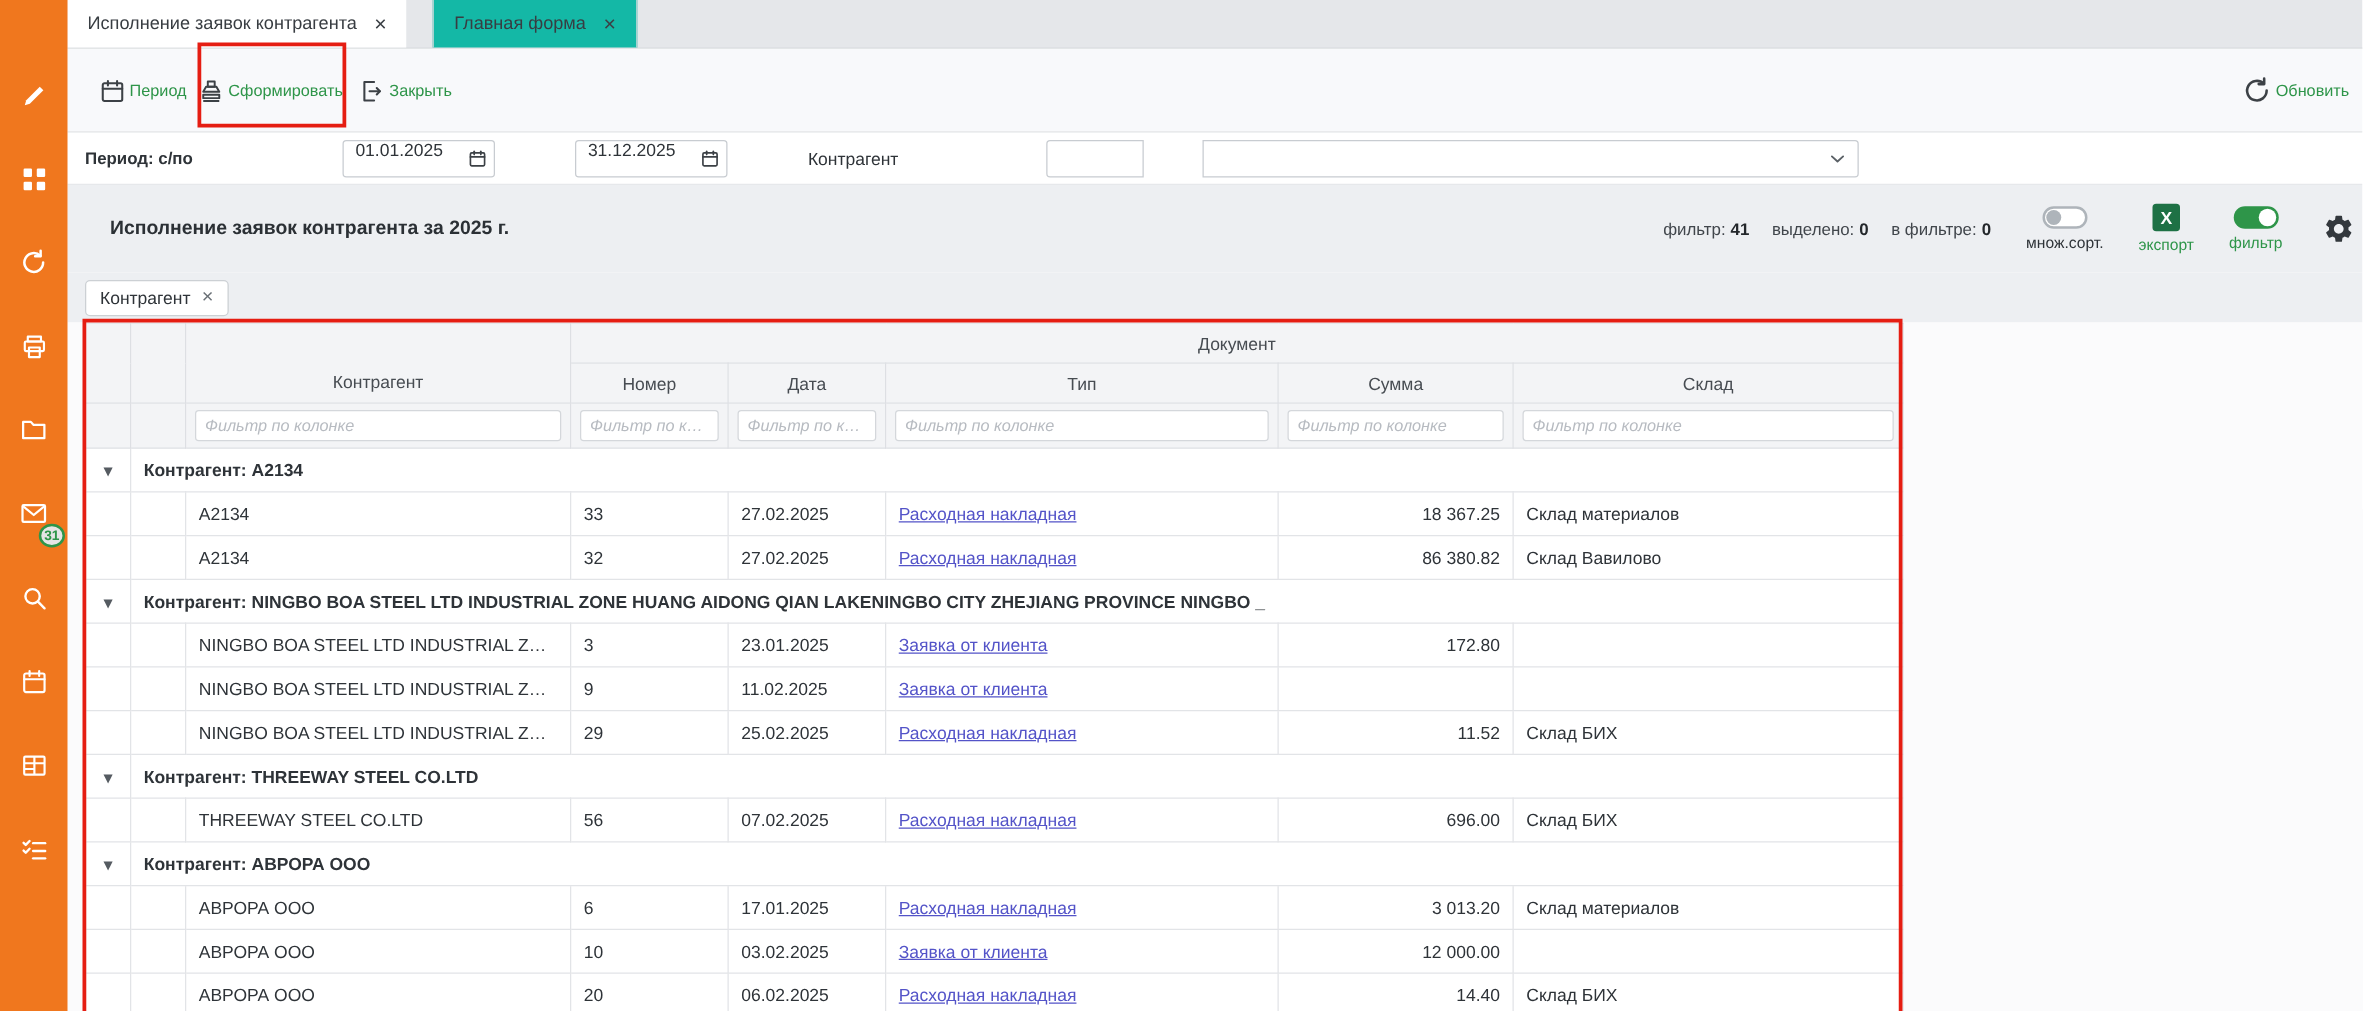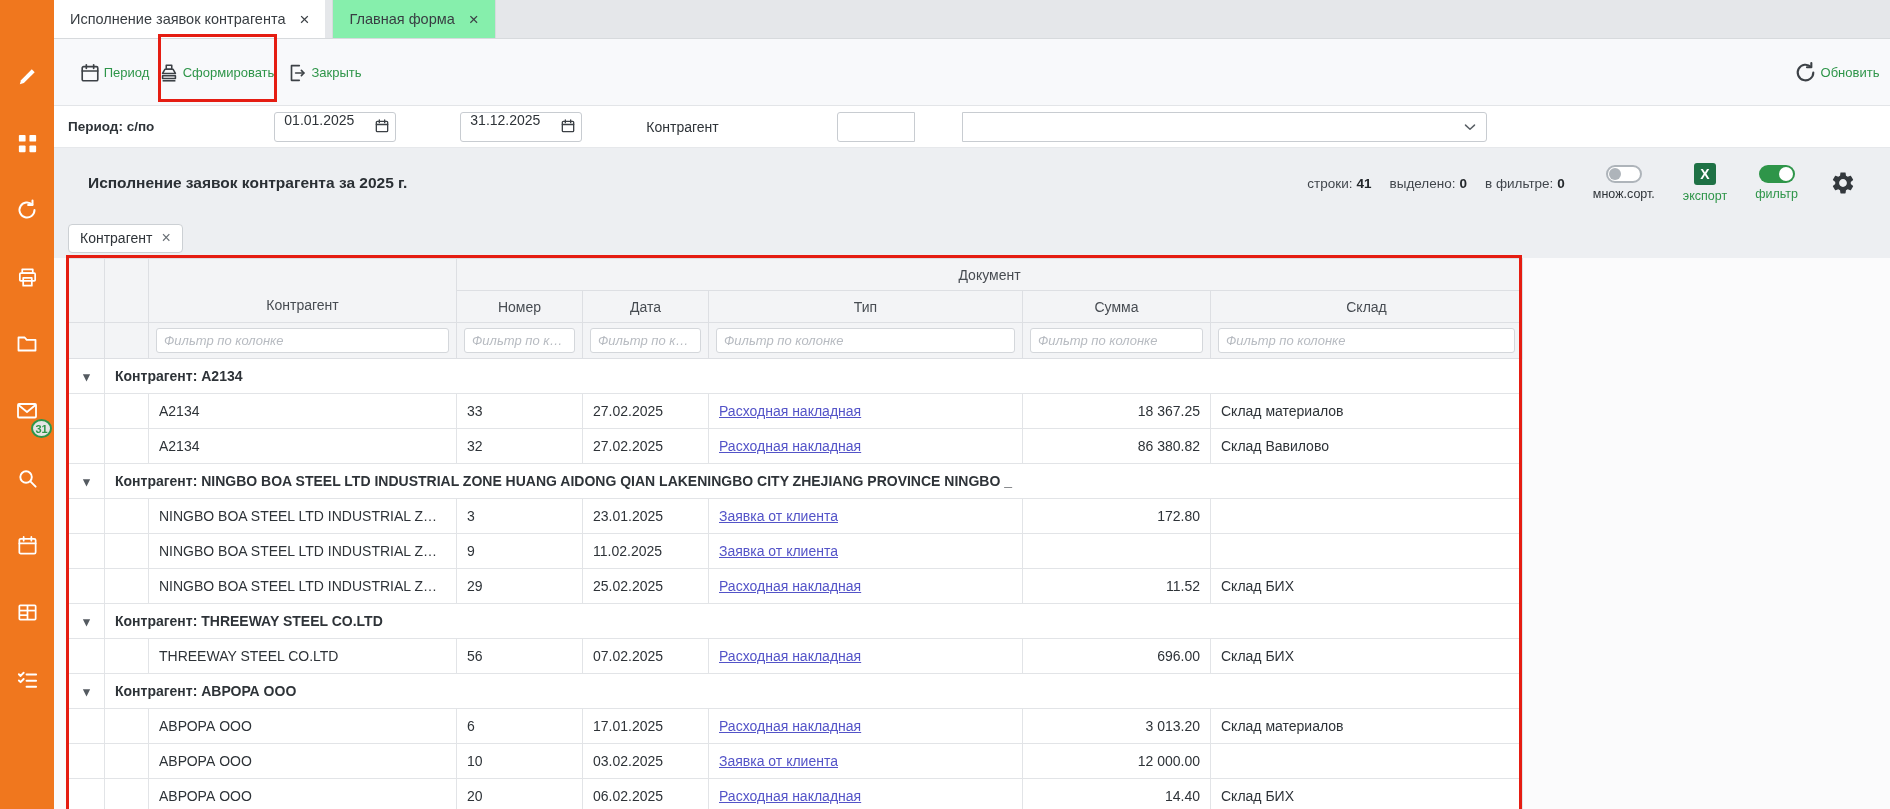--- a/index.html
+++ b/index.html
@@ -21,21 +21,21 @@
            display:flex; align-items:center; justify-content:center; }
 
   
   .main { position:absolute; left:54px; top:0; width:1836px; height:809px; }
 
   .tabbar { height:39px; background:#e5e7ea; display:flex; align-items:stretch;
             border-bottom:1px solid #d7dadd; }
   .tab { display:flex; align-items:center; padding:0 16px; gap:14px;
          font-size:14.5px; color:#383d42; cursor:pointer; white-space:nowrap; }
   .tab.active { background:#fff; }
-  .tab.inactive { background:#86efac; margin-left:7px;
+  .tab.inactive { background:#14b8a6; margin-left:21px;
                   border-left:1px solid #d7dadd; border-right:1px solid #d7dadd;justify-content:center; }
   .tab-close { color:#3c4146; font-size:17px; line-height:1; }
 
   .toolbar { position:relative; height:67px; background:#f8f9fb;
              border-bottom:1px solid #e3e5e8; }
   .tool-btn { position:absolute; top:5px; height:57px; display:flex;
               flex-direction:row; align-items:center; justify-content:center;
               gap:3px; cursor:pointer; }
   .tool-btn .tlbl { font-size:13px; color:var(--green); white-space:nowrap; }
   #btn-period   { left:24px;  width:72px; }
@@ -55,21 +55,21 @@
   .cal-ico { position:absolute; right:6px; top:7px; pointer-events:none; }
   .code-input { margin-left:70px; width:78px; height:30px;
                 border:1px solid #c8ccd1; border-radius:3px 0 0 3px;
                 padding:0 8px; font-size:14px; font-family:inherit; }
   .combo { position:relative; width:525px; height:30px; margin-left:-1px;
            border:1px solid #c8ccd1; border-radius:0 3px 3px 0; background:#fff;
            cursor:pointer; }
   .combo .chev { position:absolute; right:7px; top:5px; }
 
   .titlebar { height:70px; background:#edeff2; display:flex; align-items:center;
-              padding:0 34px 0 34px; }
+              padding:0 6px 0 34px; }
   .page-title { font-size:15.5px; font-weight:bold; color:#2b3035; }
   .tb-right { margin-left:auto; display:flex; align-items:center; gap:28px; }
   .stats { display:flex; align-items:center; gap:18px; }
   .stat { font-size:13.5px; color:#41464c; white-space:nowrap; }
   .stat b { color:#23272b; margin-left:4px; }
   .ctl { display:flex; flex-direction:column; align-items:center; gap:4px;
          cursor:pointer; }
   .clbl { font-size:12.5px; white-space:nowrap; }
   .clbl.dark  { color:#2e3338; }
   .clbl.green { color:var(--green); }
@@ -290,21 +290,21 @@
               <polyline points="6 9.5 12 15 18 9.5"></polyline>
             </svg>
         </span>
       </span>
     </div>
 
     <div class="titlebar">
       <span class="page-title">Исполнение заявок контрагента за 2025 г.</span>
       <div class="tb-right">
         <div class="stats">
-          <span class="stat"><span>строки:</span><b>41</b></span>
+          <span class="stat"><span>фильтр:</span><b>41</b></span>
           <span class="stat"><span>выделено:</span><b>0</b></span>
           <span class="stat"><span>в фильтре:</span><b>0</b></span>
         </div>
         <div class="ctl">
           <span class="toggle off">
               <span class="knob"></span>
             </span>
           <span class="clbl dark">множ.сорт.</span>
         </div>
         <div class="ctl">

